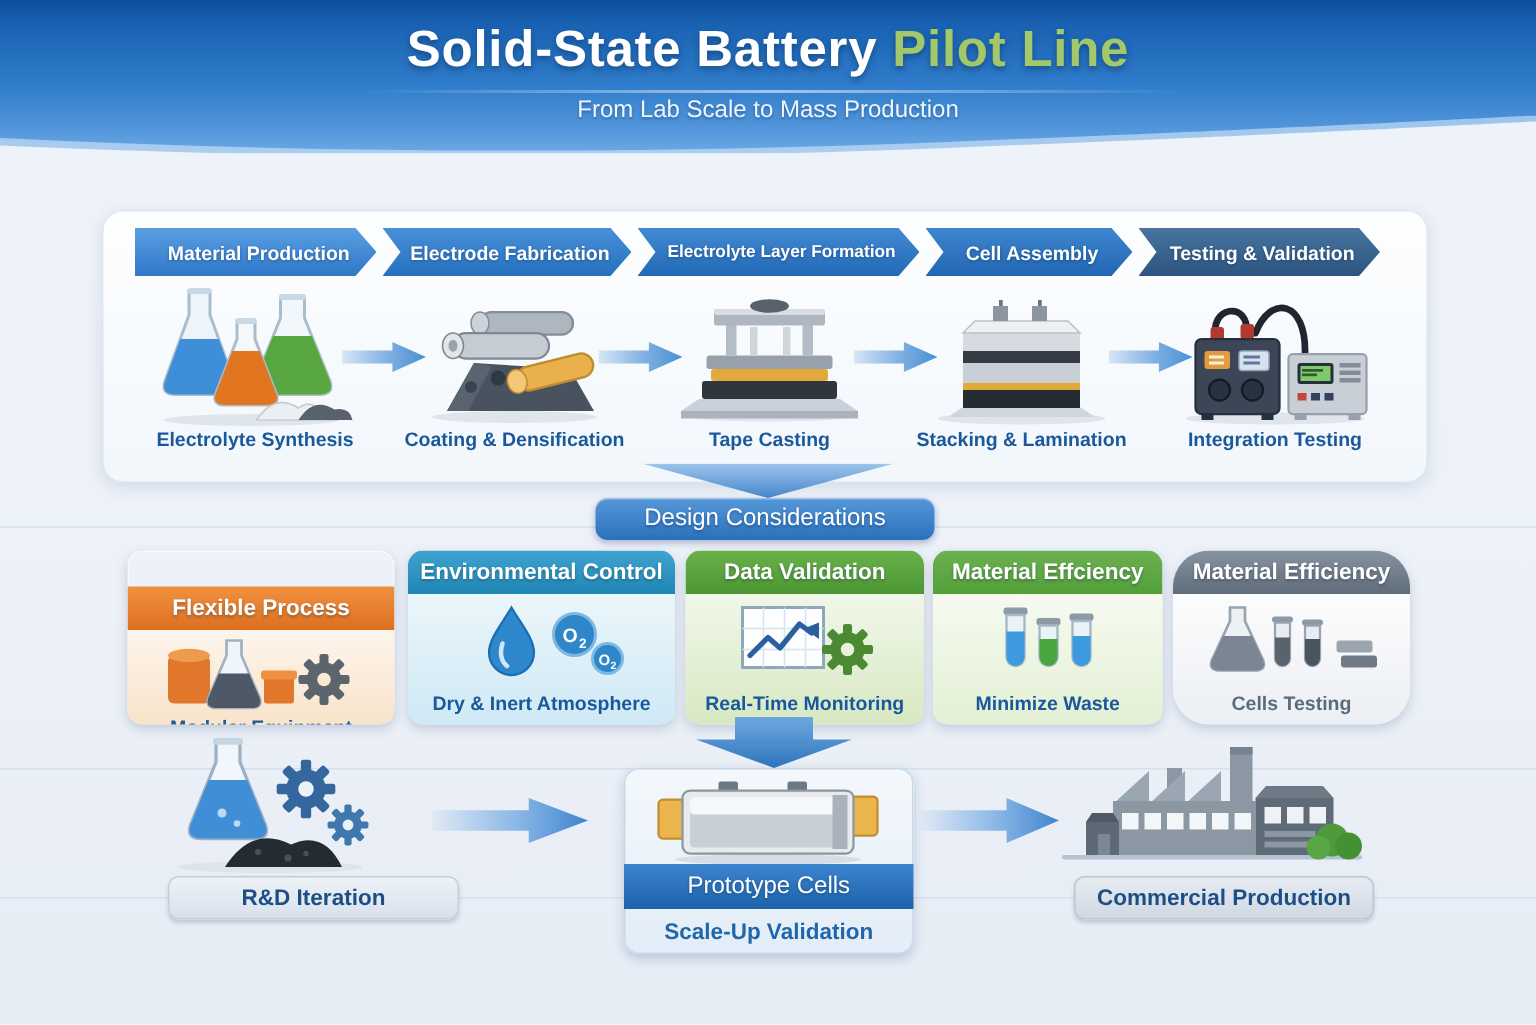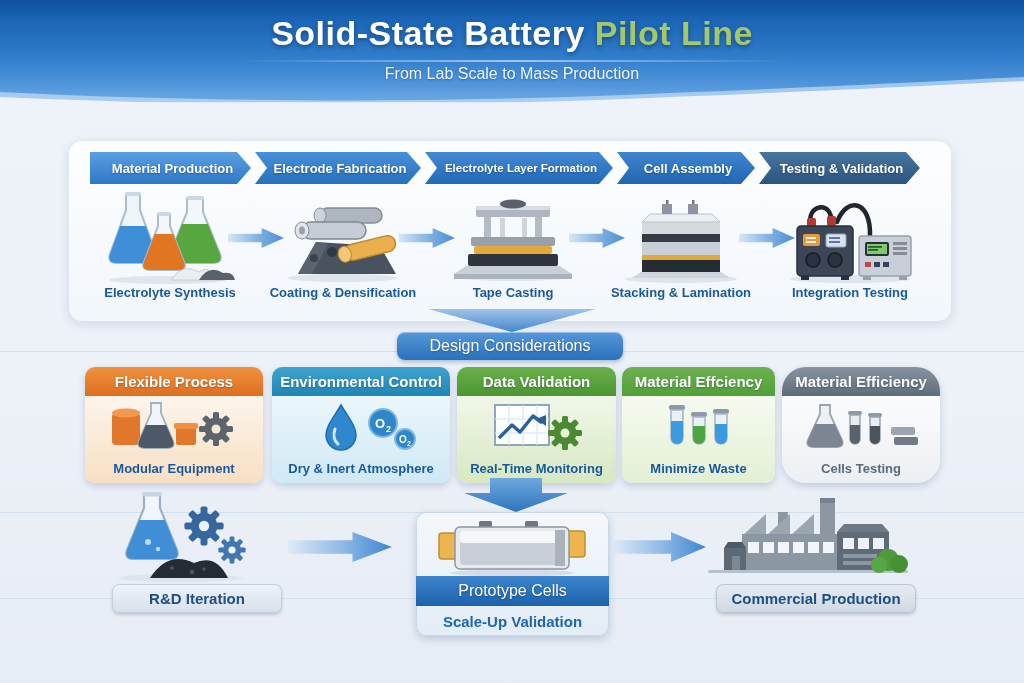--- a/index.html
+++ b/index.html
@@ -46,21 +46,21 @@
        color:#fff;font-weight:normal;font-size:16px;display:flex;align-items:center;justify-content:center;
        text-shadow:0 1px 2px rgba(10,40,80,.4);}
   
   .card{position:absolute;top:367px;height:116px;border-radius:10px;overflow:hidden;z-index:2;
        box-shadow:0 3px 7px rgba(70,100,140,.25), inset 0 0 0 1px rgba(255,255,255,.5);
        display:flex;flex-direction:column;}
   .card-h{height:29px;flex:none;display:flex;align-items:center;justify-content:center;color:#fff;
        font-weight:bold;font-size:15px;text-shadow:0 1px 2px rgba(30,50,70,.4);}
   .card-b{flex:1;display:flex;flex-direction:column;align-items:center;justify-content:space-between;padding:5px 4px 7px;}
   .card-cap{font-size:13px;font-weight:bold;color:#19599b;white-space:nowrap;text-align:center;}
-  .c1{left:85px;width:178px;}  .c1 .card-h{background:linear-gradient(180deg,#f09140,#dd6f1f);} .c1 .card-b{background:linear-gradient(180deg,#fdf5ec,#f8dfc2);}
+  .c1{left:85px;width:178px;}  .c1 .card-h{background:linear-gradient(180deg,#f09140,#dd6f1f);margin-top:24px;} .c1 .card-b{background:linear-gradient(180deg,#fdf5ec,#f8dfc2);}
   .c2{left:272px;width:178px;} .c2 .card-h{background:linear-gradient(180deg,#3fa3cf,#1f86b5);} .c2 .card-b{background:linear-gradient(180deg,#ebf6fb,#cfe9f5);}
   .c3{left:457px;width:159px;} .c3 .card-h{background:linear-gradient(180deg,#69b14a,#4c9633);} .c3 .card-b{background:linear-gradient(180deg,#f1f7e9,#d7e8c2);}
   .c4{left:622px;width:153px;} .c4 .card-h{background:linear-gradient(180deg,#6db052,#52a038);} .c4 .card-b{background:linear-gradient(180deg,#f6faf0,#e3f0d4);}
   .c5{left:782px;width:158px;border-radius:24px;} .c5 .card-h{background:linear-gradient(180deg,#8793a0,#5f6c79);} .c5 .card-b{background:linear-gradient(180deg,#fbfcfd,#eceff3);}
   .c5 .card-cap{color:#5a6b7c;}
   
   .down-block{position:absolute;left:464px;top:478px;width:104px;height:34px;z-index:2;
        background:linear-gradient(180deg,#6ea7de,#2f76bd);
        clip-path:polygon(25% 0,75% 0,75% 44%,100% 44%,50% 100%,0 44%,25% 44%);}
   .rarrow{position:absolute;height:34px;z-index:1;
@@ -71,21 +71,21 @@
        background:linear-gradient(180deg,#f4f8fc,#e3edf7);
        box-shadow:0 3px 8px rgba(70,100,140,.28), inset 0 0 0 1px #c7d8e8;}
   .proto svg{position:absolute;top:1px;left:11px;}
   .proto-banner{position:absolute;left:0;right:0;top:64px;height:30px;
        background:linear-gradient(180deg,#3c85cf,#1d62a9);display:flex;align-items:center;justify-content:center;
        color:#fff;font-size:16px;font-weight:normal;text-shadow:0 1px 2px rgba(10,40,80,.45);}
   .proto-cap{position:absolute;left:0;right:0;top:94px;height:30px;display:flex;align-items:center;justify-content:center;
        color:#1f66ad;font-size:15px;font-weight:bold;}
   .pill{position:absolute;height:29px;border-radius:7px;display:flex;align-items:center;justify-content:center;
        font-size:15px;font-weight:bold;color:#1d4e86;z-index:2;}
-  .pill-rd{left:112px;top:584px;width:170px;background:linear-gradient(180deg,#eff3f8,#d7e0ea);
+  .pill-rd{left:112px;top:584px;width:194px;background:linear-gradient(180deg,#eff3f8,#d7e0ea);
        box-shadow:0 2px 3px rgba(90,115,145,.3), inset 0 0 0 1px #c2d0de;}
   .pill-com{left:716px;top:584px;width:200px;background:linear-gradient(180deg,#e7ecf2,#cfd8e2);
        box-shadow:0 2px 3px rgba(90,115,145,.3), inset 0 0 0 1px #b9c7d4;}
   .rd-ill{position:absolute;left:100px;top:488px;z-index:1;}
   .factory-ill{position:absolute;left:702px;top:496px;z-index:1;}
 </style>
 </head>
 <body>
 
 <div class="page">

